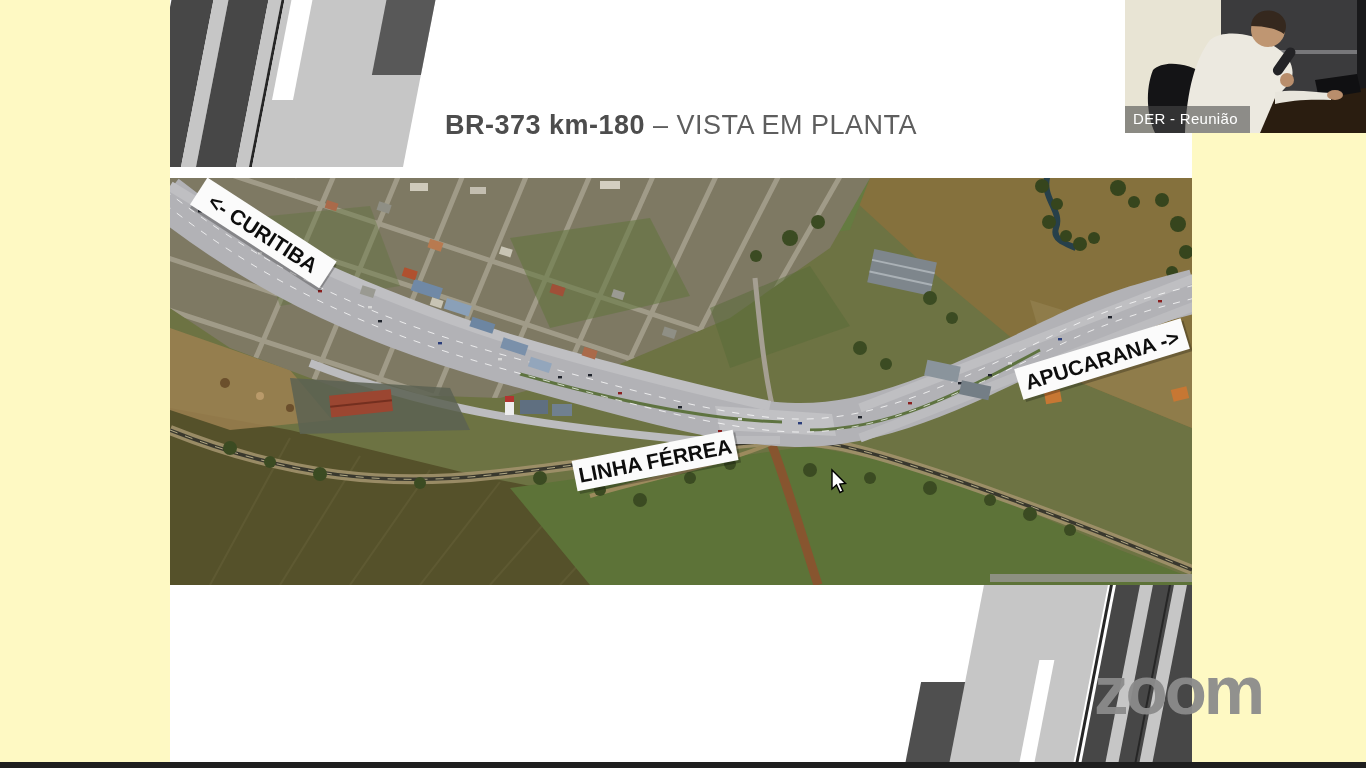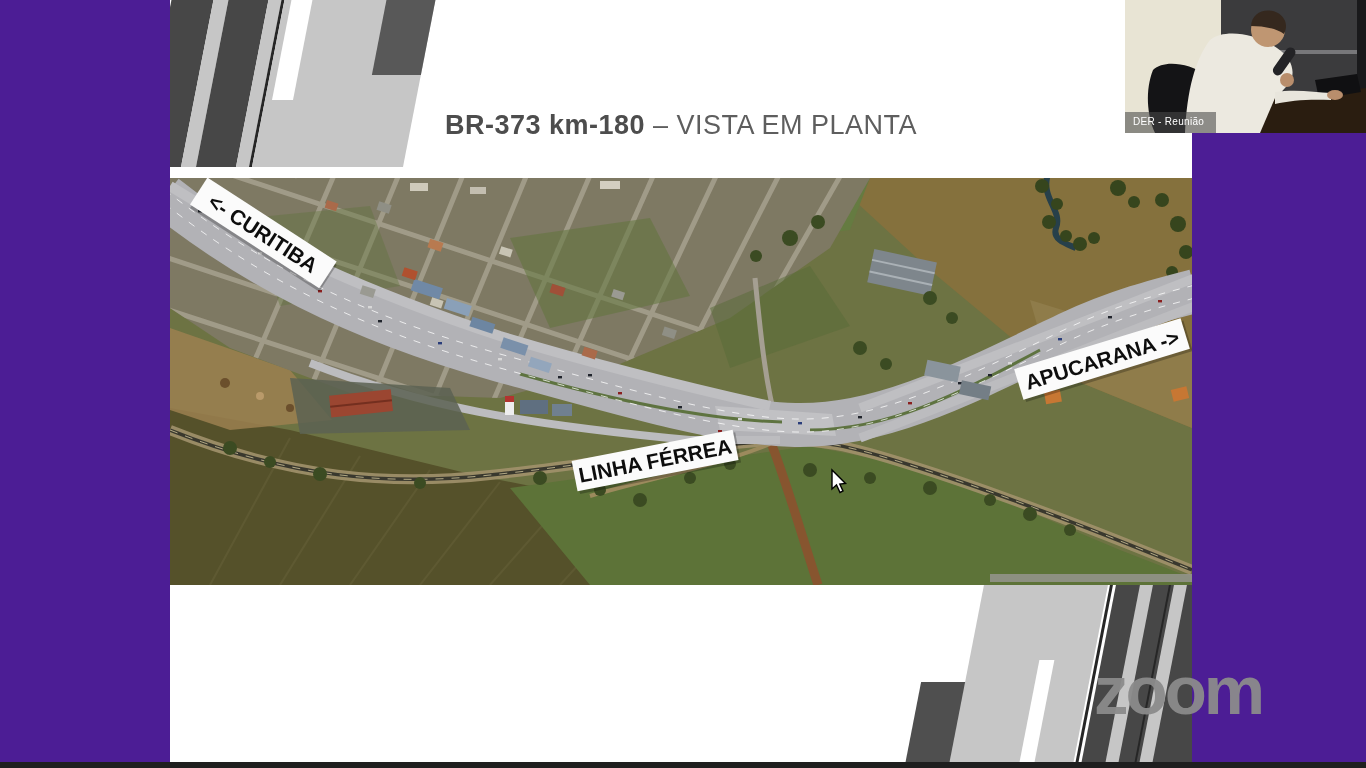--- a/index.html
+++ b/index.html
@@ -1,17 +1,17 @@
 <!DOCTYPE html>
 <html><head>
 <meta charset="utf-8">
 <style>
   html,body{margin:0;padding:0;background:#000;}
   body{width:1366px;height:768px;overflow:hidden;font-family:"Liberation Sans",sans-serif;}
-  .stage{position:relative;width:1366px;height:768px;background:#4c1d95;}
+  .stage{position:relative;width:1366px;height:768px;background:#fef9c3;}
 
   
   .slide{position:absolute;left:170px;top:0;width:1022px;height:762px;background:#ffffff;overflow:hidden;}
 
   .slide-title{position:absolute;top:110px;left:0;width:100%;text-align:center;
     font-size:27px;letter-spacing:.5px;color:#5e5e5e;}
   .slide-title .t-bold{font-weight:bold;color:#4d4d4d;}
 
   
   .deco-tl{position:absolute;left:0;top:0;width:292px;height:167px;overflow:hidden;}
@@ -21,21 +21,21 @@
   .c-dark{background:#474747;} .c-light{background:#c6c6c6;} .c-line{background:#262626;}
   .c-mid{background:#585858;} .c-white{background:#ffffff;}
 
   
   .map{position:absolute;left:0;top:178px;width:1022px;height:407px;background:#6d7343;overflow:hidden;}
   .map svg{display:block;}
 
   
   .webcam{position:absolute;left:1125px;top:0;width:241px;height:133px;background:#3b3b3d;overflow:hidden;}
   .webcam-label{position:absolute;left:0;bottom:0;padding:4px 12px 6px 8px;
-    background:rgba(72,72,72,.58);color:#fff;font-size:10px;letter-spacing:.3px;}
+    background:rgba(72,72,72,.58);color:#fff;font-size:15px;letter-spacing:.3px;}
 
   
   .watermark{position:absolute;left:1094px;top:656px;font-size:69px;font-weight:bold;
     color:rgba(139,139,139,.95);letter-spacing:-3px;line-height:1;}
 
   
   .bottom-bar{position:absolute;left:0;top:762px;width:1366px;height:6px;background:#1f1f1f;}
 </style>
 </head>
 <body>

